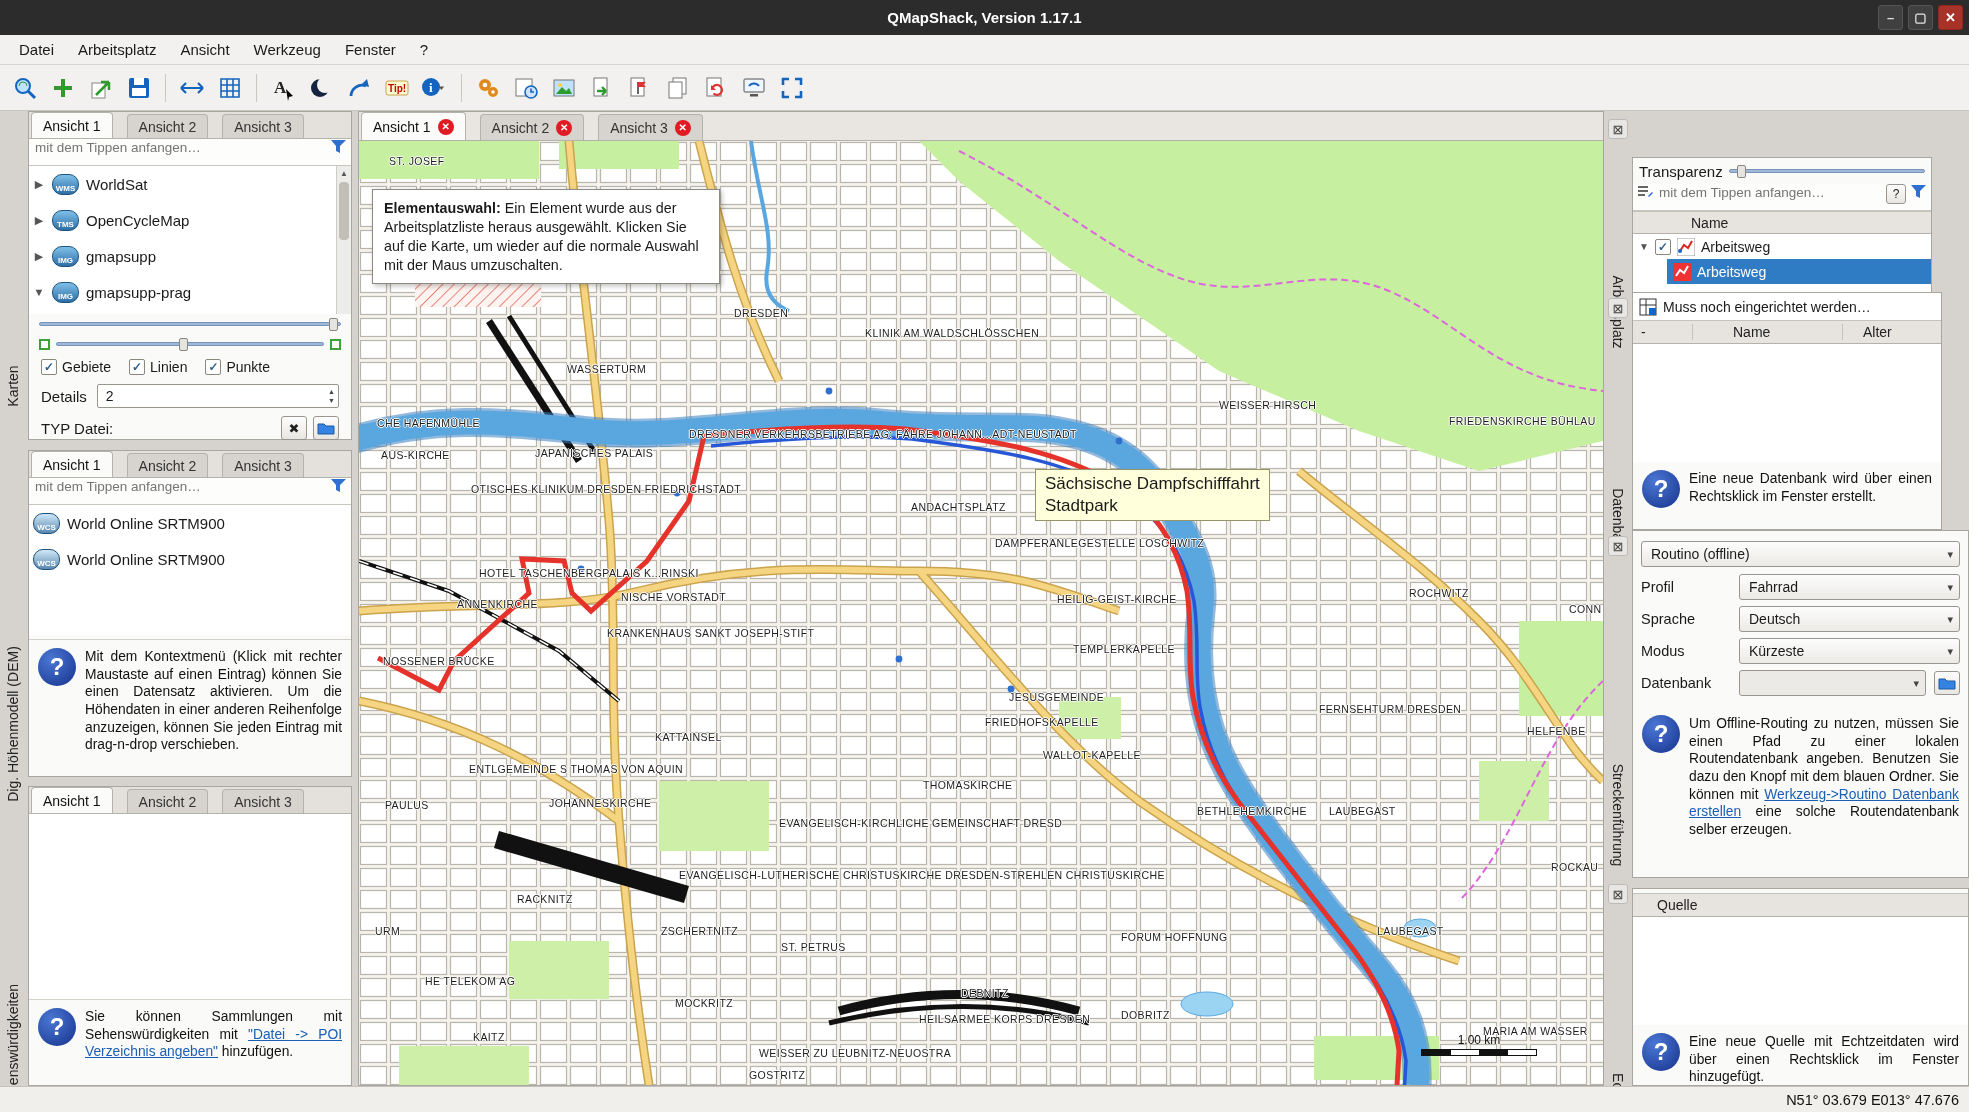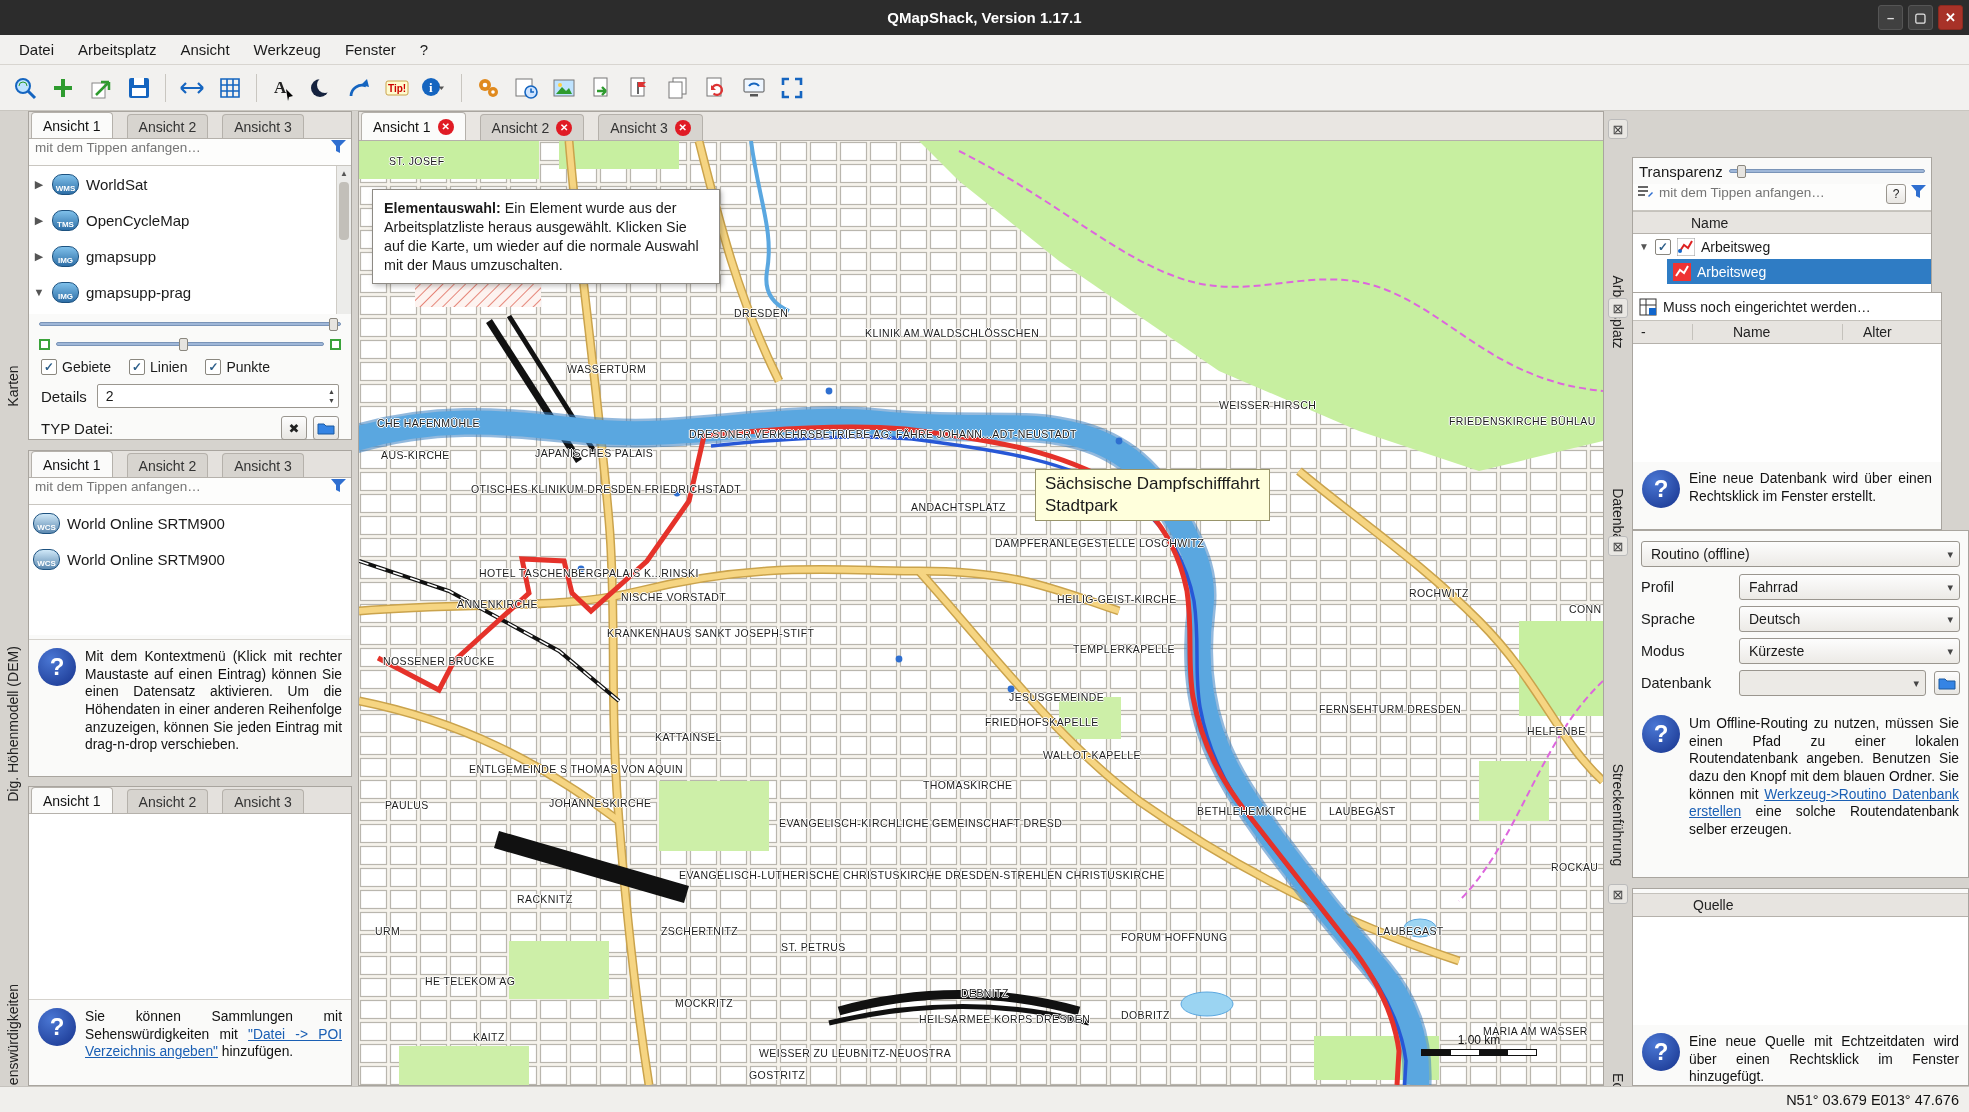--- a/index.html
+++ b/index.html
@@ -725,21 +725,21 @@
     <div class="qmark">
         <span>?</span>
       </div>
     <div class="helptext">
       <span>Um Offline-Routing zu nutzen, müssen Sie einen Pfad zu einer lokalen Routendatenbank angeben. Benutzen Sie dazu den Knopf mit dem blauen Ordner. Sie können mit </span><span class="link">Werkzeug-&gt;Routino Datenbank erstellen</span><span> eine solche Routendatenbank selber erzeugen.</span>
     </div>
   </div>
 </div>
 
 <div class="dock" style="left:1632px; top:888px; width:337px; height:198px;">
-  <div class="hdr" style="height:24px; margin-top:4px; padding-left:60px;">
+  <div class="hdr" style="height:24px; margin-top:4px; padding-left:24px;">
     <span>Quelle</span>
   </div>
   <div style="background:#fff; height:108px;"></div>
   <div class="helpblock">
     <div class="qmark">
         <span>?</span>
       </div>
     <div class="helptext">Eine neue Quelle mit Echtzeitdaten wird über einen Rechtsklick im Fenster hinzugefügt.</div>
   </div>
 </div>

